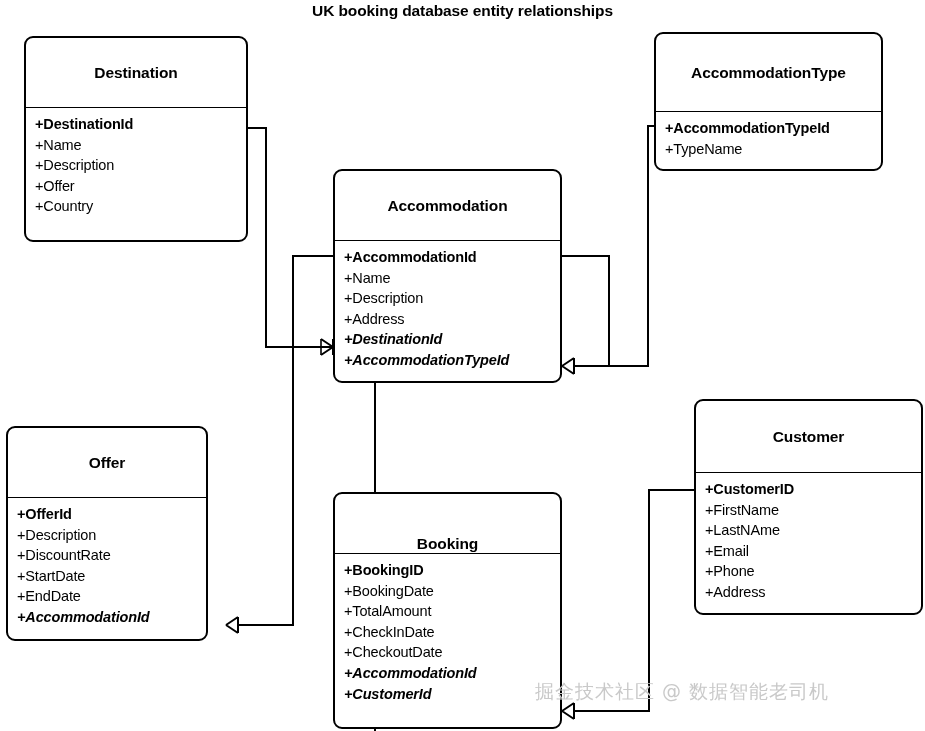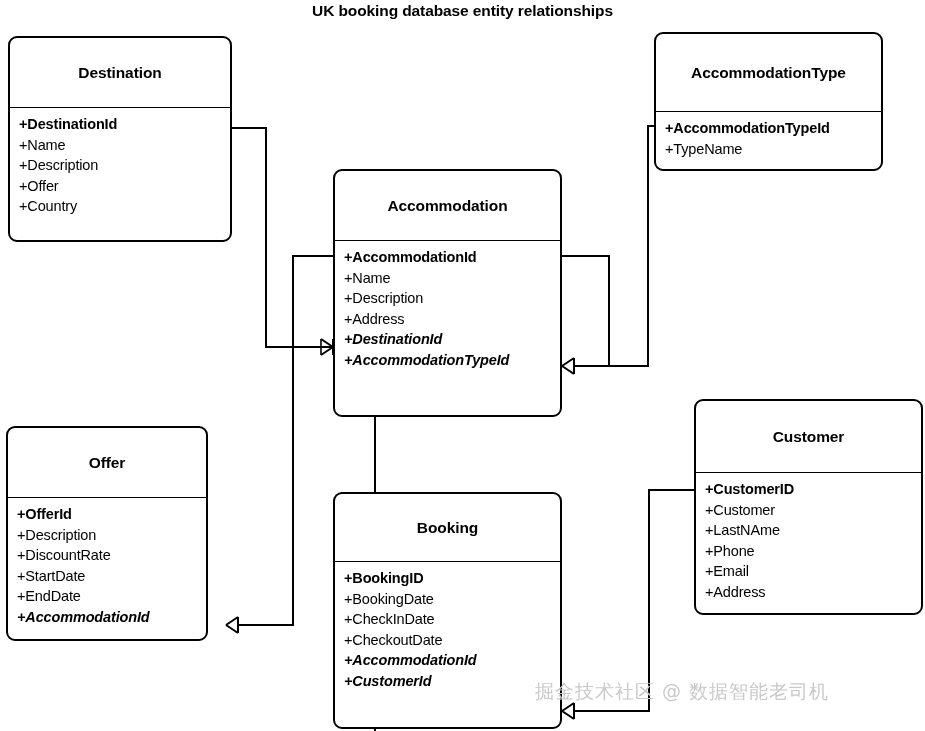--- a/index.html
+++ b/index.html
@@ -127,21 +127,21 @@
       <g>
         <path d="M 226 625 L 238 617 M 226 625 L 238 633 M 238 617 L 238 633"></path>
       </g>
 
       <g>
         <path d="M 562 711 L 574 703 M 562 711 L 574 719 M 574 703 L 574 719"></path>
       </g>
     </g>
   </svg>
 
-  <div class="entity" style="left:8px; top:36px; width:224px; height:206px;">
+  <div class="entity" style="left:24px; top:36px; width:224px; height:206px;">
     <div class="entity-header" style="height:70px;">
       <span>Destination</span>
     </div>
     <div class="entity-body">
       <div class="attr pk">+DestinationId</div>
       <div class="attr">+Name</div>
       <div class="attr">+Description</div>
       <div class="attr">+Offer</div>
       <div class="attr">+Country</div>
     </div>
@@ -150,69 +150,70 @@
   <div class="entity" style="left:654px; top:32px; width:229px; height:139px;">
     <div class="entity-header" style="height:78px;">
       <span>AccommodationType</span>
     </div>
     <div class="entity-body">
       <div class="attr pk">+AccommodationTypeId</div>
       <div class="attr">+TypeName</div>
     </div>
   </div>
 
-  <div class="entity" style="left:333px; top:169px; width:229px; height:248px;">
+  <div class="entity" style="left:333px; top:169px; width:229px; height:214px;">
     <div class="entity-header" style="height:70px;">
       <span>Accommodation</span>
     </div>
     <div class="entity-body">
       <div class="attr pk">+AccommodationId</div>
       <div class="attr">+Name</div>
       <div class="attr">+Description</div>
       <div class="attr">+Address</div>
       <div class="attr fk">+DestinationId</div>
       <div class="attr fk">+AccommodationTypeId</div>
     </div>
   </div>
 
   <div class="entity" style="left:694px; top:399px; width:229px; height:216px;">
     <div class="entity-header" style="height:72px;">
       <span>Customer</span>
     </div>
     <div class="entity-body">
       <div class="attr pk">+CustomerID</div>
-      <div class="attr">+Customer</div>
+      <div class="attr">+FirstName</div>
       <div class="attr">+LastNAme</div>
+      <div class="attr">+Email</div>
       <div class="attr">+Phone</div>
-      <div class="attr">+Email</div>
       <div class="attr">+Address</div>
     </div>
   </div>
 
   <div class="entity" style="left:6px; top:426px; width:202px; height:215px;">
     <div class="entity-header" style="height:70px;">
       <span>Offer</span>
     </div>
     <div class="entity-body">
       <div class="attr pk">+OfferId</div>
       <div class="attr">+Description</div>
       <div class="attr">+DiscountRate</div>
       <div class="attr">+StartDate</div>
       <div class="attr">+EndDate</div>
       <div class="attr fk">+AccommodationId</div>
     </div>
   </div>
 
   <div class="entity" style="left:333px; top:492px; width:229px; height:237px;">
-    <div class="entity-header" style="height:68px;">
+    <div class="entity-header" style="height:60px;align-items:flex-end;">
       <span>Booking</span>
     </div>
     <div class="entity-body">
       <div class="attr pk">+BookingID</div>
       <div class="attr">+BookingDate</div>
+      <div class="attr">+TotalAmount</div>
       <div class="attr">+CheckInDate</div>
       <div class="attr">+CheckoutDate</div>
       <div class="attr fk">+AccommodationId</div>
       <div class="attr fk">+CustomerId</div>
     </div>
   </div>
 
   <div id="watermark">掘金技术社区 @ 数据智能老司机</div>
 
 </div>

